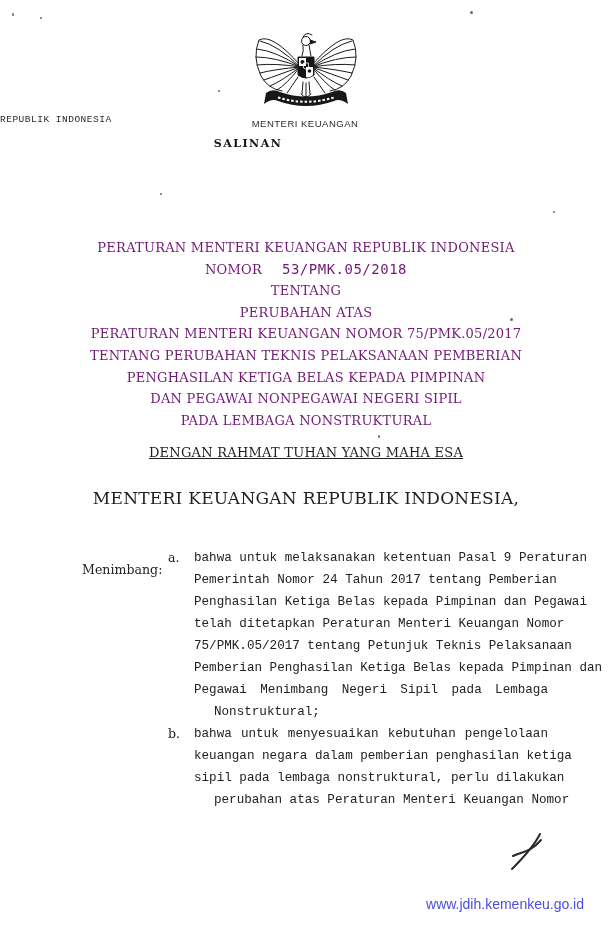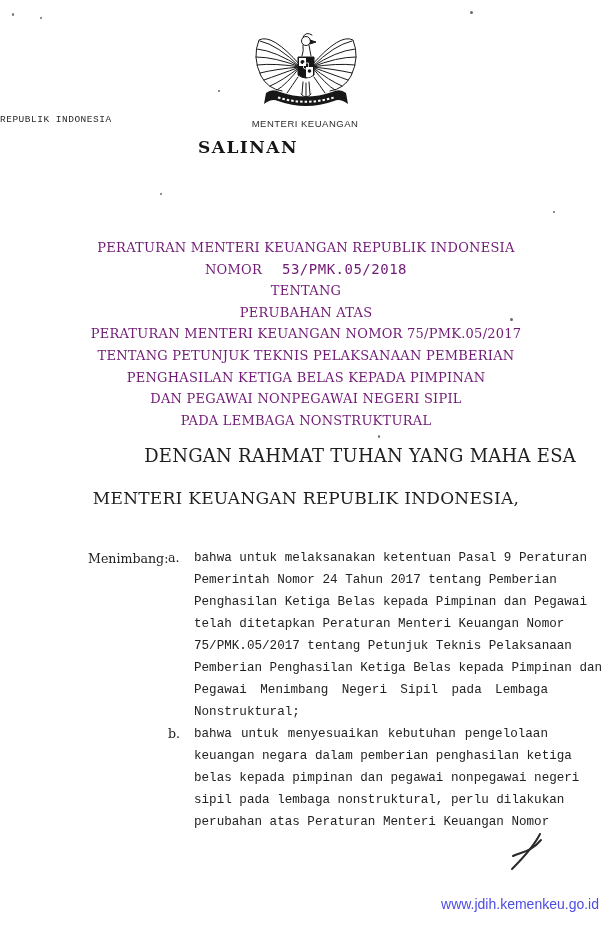--- a/index.html
+++ b/index.html
@@ -10,44 +10,44 @@
   }
   
   .emblem-wrap{position:absolute;top:30px;left:254px;width:104px;height:84px;}
   .ministry-line1{position:absolute;top:118px;left:0;width:610px;text-align:center;
     font-family:"Liberation Sans","DejaVu Sans",sans-serif;font-size:9.5px;
     letter-spacing:.5px;color:#2b2b2b;}
   .ministry-line2{position:absolute;top:114px;left:0;width:612px;text-align:left;
     font-family:Liberation Mono, monospace;font-size:9.5px;
     letter-spacing:.5px;color:#2b2b2b;}
   .salinan{position:absolute;top:137px;left:0;width:496px;text-align:center;
-    font-weight:bold;font-size:17px;letter-spacing:1.5px;color:#151515;}
+    font-weight:bold;font-size:11px;letter-spacing:1.5px;color:#151515;}
   
   .title-block{position:absolute;top:237px;left:36px;width:540px;text-align:center;
     font-size:13px;line-height:21.6px;letter-spacing:.25px;color:#701a75;}
   .mono{font-family:"DejaVu Sans Mono","Liberation Mono",monospace;font-size:14px;letter-spacing:.5px;}
   .nomor-gap{display:inline-block;width:20px;}
   
-  .rahmat{position:absolute;top:445px;left:36px;width:540px;text-align:right;
-    font-size:18px;letter-spacing:.25px;}
+  .rahmat{position:absolute;top:445px;left:36px;width:540px;text-align:center;
+    font-size:13px;letter-spacing:.25px;text-decoration:underline;}
   .authority{position:absolute;top:488px;left:36px;width:540px;text-align:center;
     font-size:17px;letter-spacing:.25px;}
   
   .menimbang{position:absolute;top:547px;left:82px;width:466px;
     font-size:12.6px;line-height:22px;color:#222;}
-  .menimbang .label{position:absolute;left:0;top:1px;margin-left:6px;}
+  .menimbang .label{position:absolute;left:0;top:12px;}
   .items{position:absolute;left:86px;top:0;width:380px;}
   .item{display:flex;}
   .marker{width:26px;flex:none;}
   .lines{width:354px;flex:none;}
   .jline{white-space:nowrap;text-align:justify;text-align-last:justify;font-family:Liberation Mono, monospace;}
-  .jline.last{text-align-last:left;}
+  .jline.last{text-align-last:left;margin-left:20px;}
   
   .paraf{position:absolute;top:829px;left:504px;width:44px;height:46px;}
-  .footer-link{position:absolute;top:896px;right:13px;
+  .footer-link{position:absolute;top:896px;right:28px;
     font-family:"Liberation Sans","DejaVu Sans",sans-serif;font-size:14px;
     color:#4d4de4;text-decoration:none;}
   
   .speck{position:absolute;background:#6a6a6a;border-radius:50%;}
 </style>
 </head>
 <body>
 
 <div class="page">
 
@@ -107,21 +107,21 @@
   <div class="salinan">SALINAN</div>
 
   <div class="title-block">
     <div>PERATURAN MENTERI KEUANGAN REPUBLIK INDONESIA</div>
     <div>
       <span>NOMOR</span><span class="nomor-gap"></span><span class="mono">53/PMK.05/2018</span>
     </div>
     <div>TENTANG</div>
     <div>PERUBAHAN ATAS</div>
     <div>PERATURAN MENTERI KEUANGAN NOMOR 75/PMK.05/2017</div>
-    <div>TENTANG PETUNJUK TEKNIS PELAKSANAAN PEMBERIAN</div>
+    <div>TENTANG PERUBAHAN TEKNIS PELAKSANAAN PEMBERIAN</div>
     <div>PENGHASILAN KETIGA BELAS KEPADA PIMPINAN</div>
     <div>DAN PEGAWAI NONPEGAWAI NEGERI SIPIL</div>
     <div>PADA LEMBAGA NONSTRUKTURAL</div>
   </div>
 
   <div class="rahmat">DENGAN RAHMAT TUHAN YANG MAHA ESA</div>
   <div class="authority">MENTERI KEUANGAN REPUBLIK INDONESIA,</div>
 
   <div class="menimbang">
     <div class="label">Menimbang:</div>
@@ -137,21 +137,20 @@
             <div class="jline">Pemberian Penghasilan Ketiga Belas kepada Pimpinan dan</div>
             <div class="jline">Pegawai Menimbang Negeri Sipil pada Lembaga</div>
             <div class="jline last">Nonstruktural;</div>
           </div>
       </div>
       <div class="item">
         <div class="marker">b.</div>
         <div class="lines">
             <div class="jline">bahwa untuk menyesuaikan kebutuhan pengelolaan</div>
             <div class="jline">keuangan negara dalam pemberian penghasilan ketiga</div>
-            <div class="jline">belas kepada pimpinan dan pegawai nonpegawai negeri</div>
             <div class="jline">sipil pada lembaga nonstruktural, perlu dilakukan</div>
             <div class="jline last">perubahan atas Peraturan Menteri Keuangan Nomor</div>
           </div>
       </div>
     </div>
   </div>
 
   <div class="paraf">
     <svg width="44" height="46" viewBox="0 0 44 46" xmlns="http://www.w3.org/2000/svg">
       <g stroke="#2a2a2a" stroke-width="2" fill="none" stroke-linecap="round">

